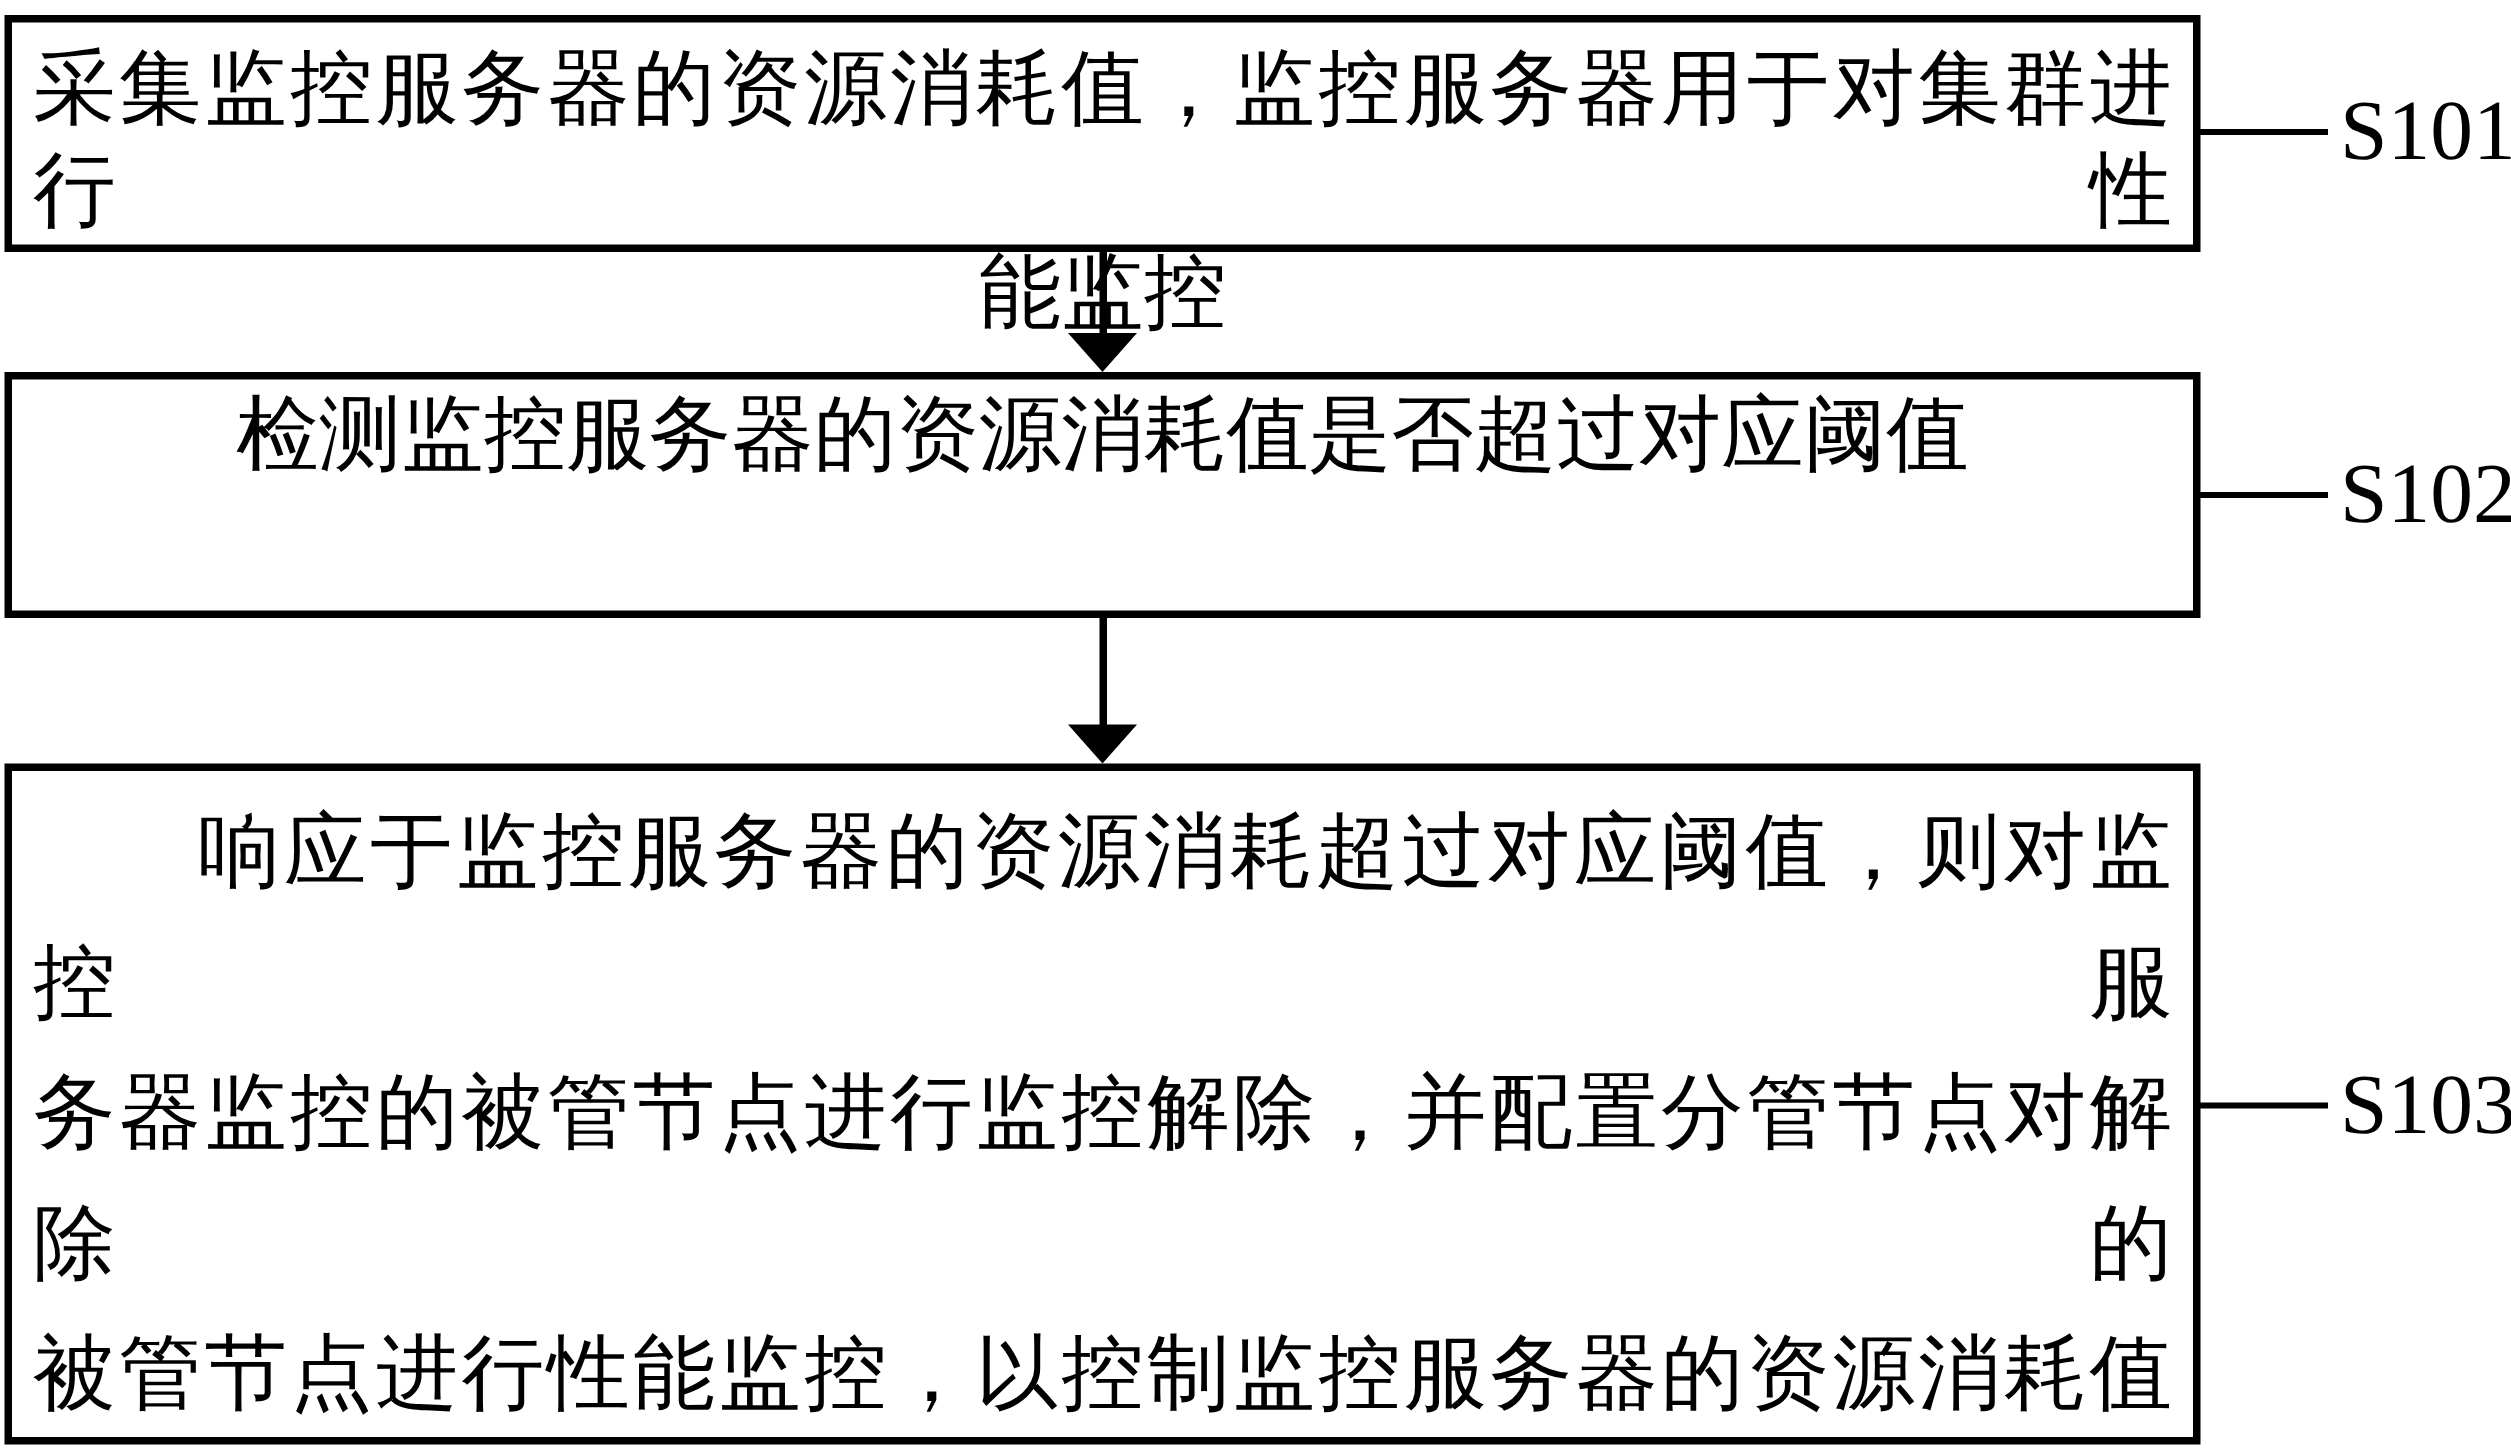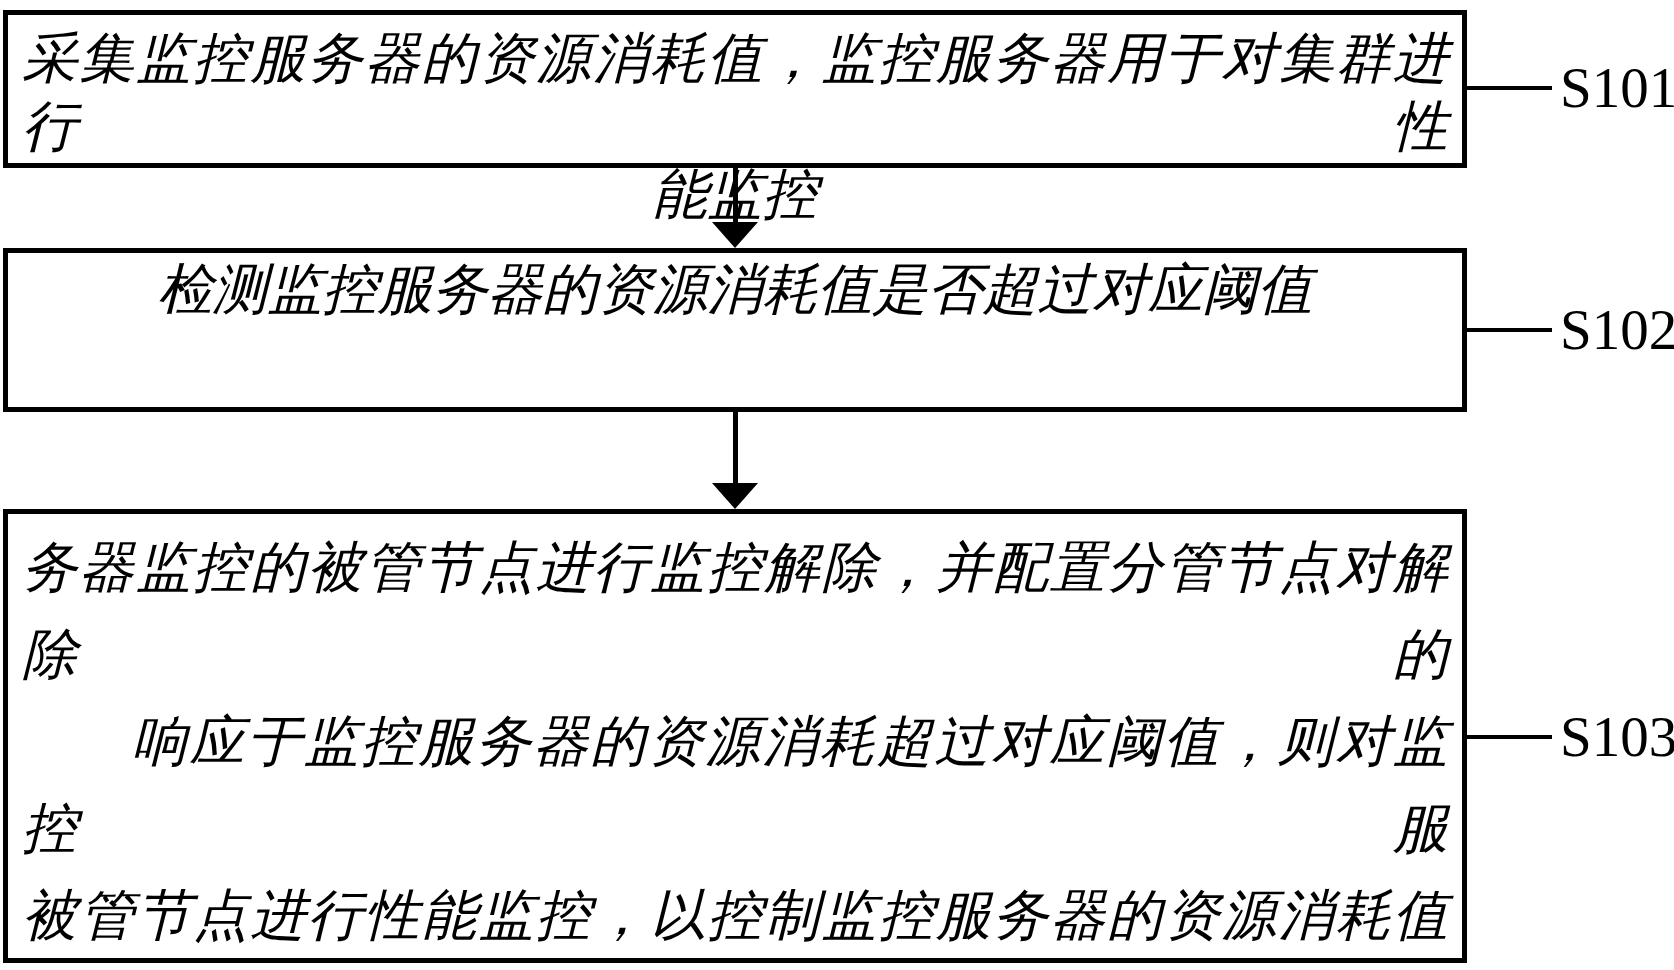--- a/index.html
+++ b/index.html
@@ -17,21 +17,20 @@
   }
 
   
   .box {
     position: absolute;
     left: 3px;
     width: 1464px;
     border: 5px solid #000;
     background: #fff;
     box-sizing: border-box;
-    font-style: italic;
   }
   .box1 { top: 10px;  height: 158px; padding: 10px 14px 0 14px; }
   .box2 { top: 248px; height: 164px; display: flex; align-items: flex-start; justify-content: center; }
   .box3 { top: 509px; height: 454px; padding: 10px 14px 0 14px; }
 
   .line {
     font-size: 55px;
     color: #000;
     white-space: nowrap;
   }
@@ -104,22 +103,22 @@
   <div class="ahead arrow1-head"></div>
 
   <div class="box box2">
     <div class="line">检测监控服务器的资源消耗值是否超过对应阈值</div>
   </div>
 
   <div class="vline arrow2-line"></div>
   <div class="ahead arrow2-head"></div>
 
   <div class="box box3">
+    <div class="line justify indent">响应于监控服务器的资源消耗超过对应阈值，则对监控服</div>
     <div class="line justify">务器监控的被管节点进行监控解除，并配置分管节点对解除的</div>
-    <div class="line justify indent">响应于监控服务器的资源消耗超过对应阈值，则对监控服</div>
     <div class="line justify">被管节点进行性能监控，以控制监控服务器的资源消耗值不超</div>
 
   </div>
 
   <div class="tick tick1"></div>
   <div class="tick tick2"></div>
   <div class="tick tick3"></div>
 
   <div class="step-label label1">S101</div>
   <div class="step-label label2">S102</div>

